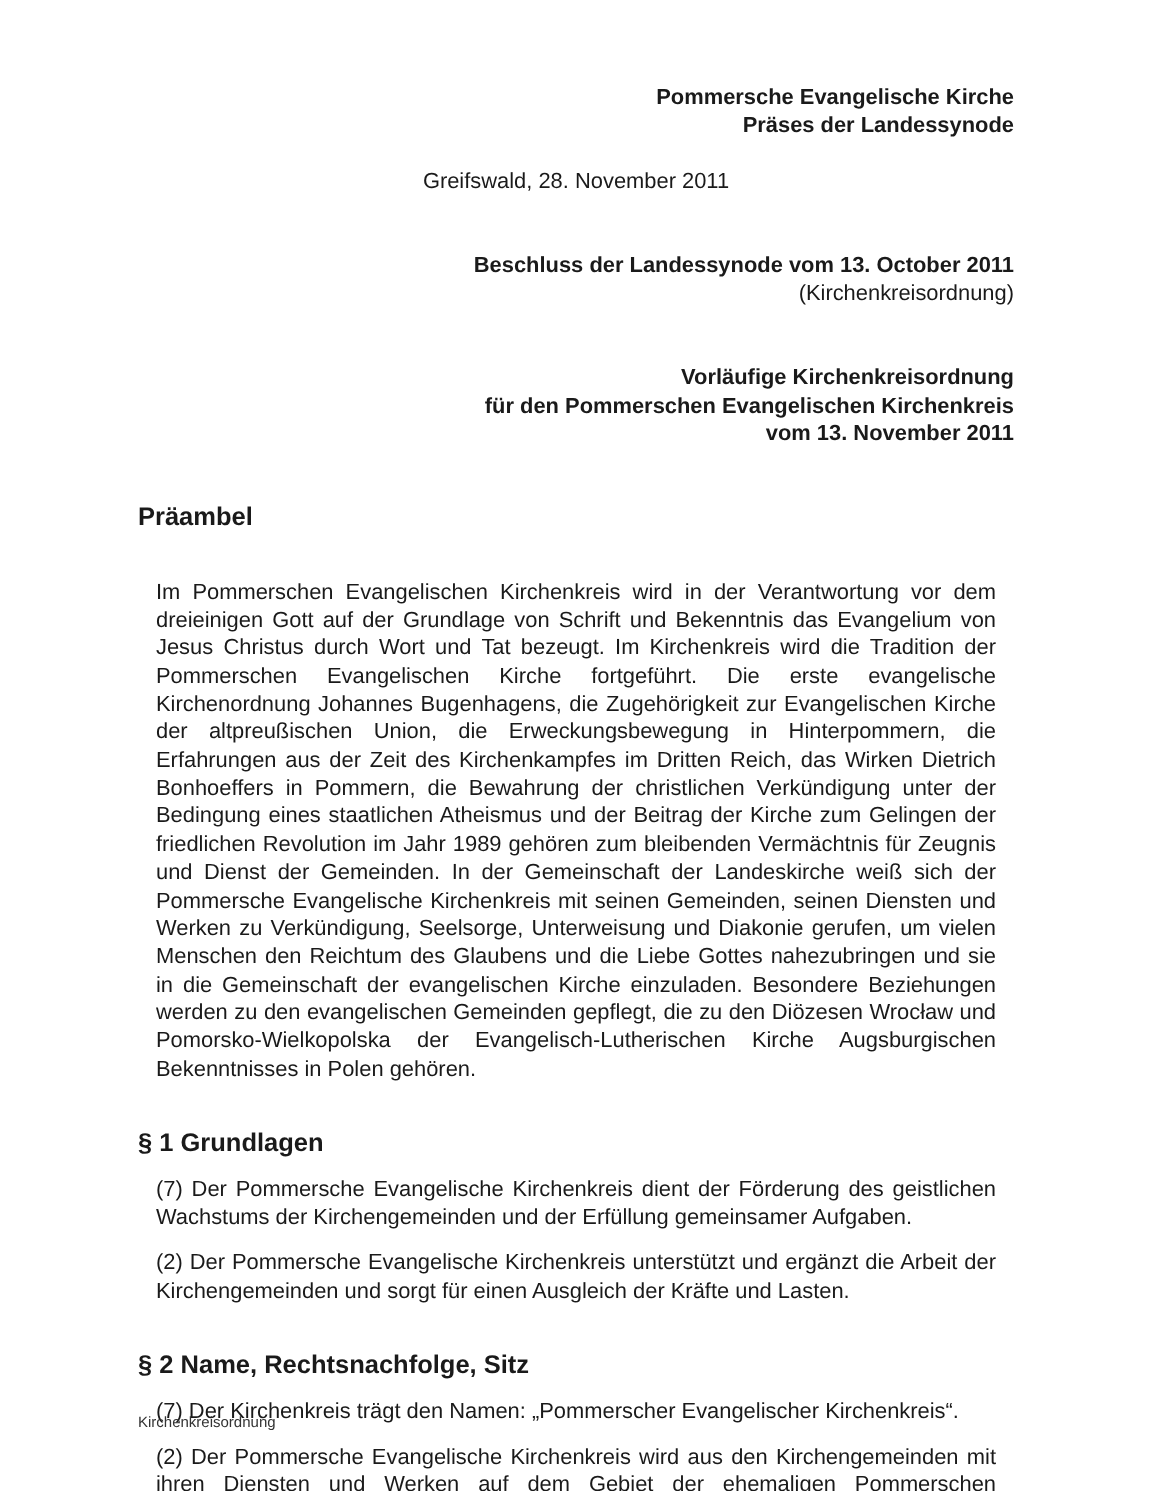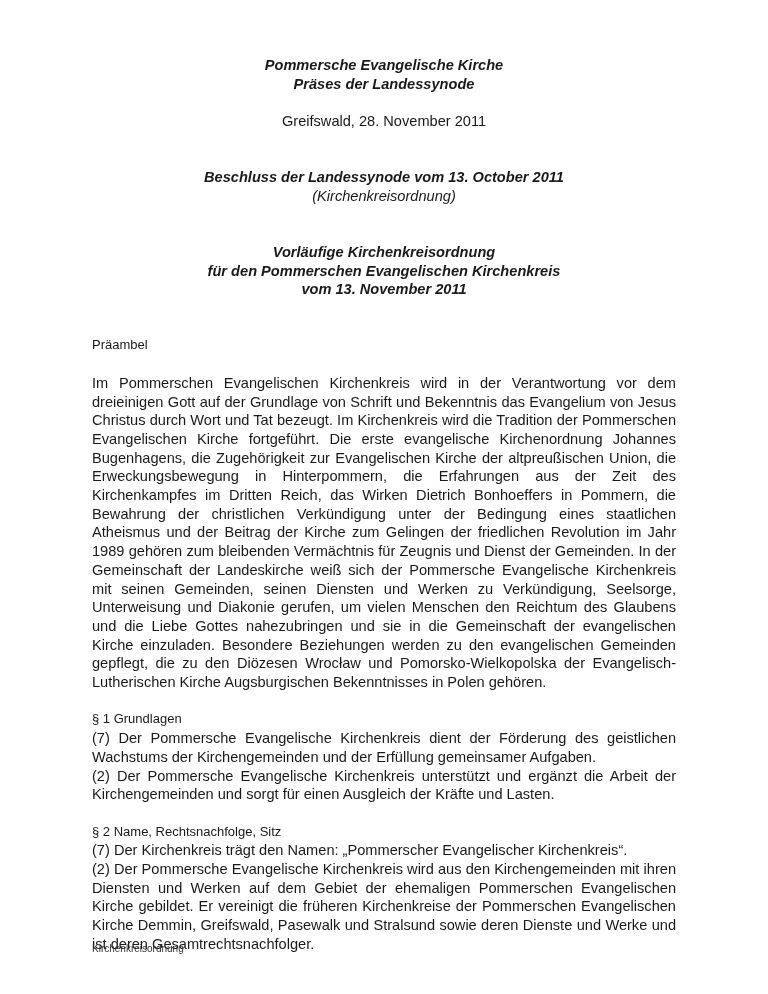--- a/index.html
+++ b/index.html
@@ -1,25 +1,25 @@
 <!DOCTYPE html>
 <html><head>
 <meta charset="utf-8">
 <style>
   html, body { margin: 0; padding: 0; background: #ffffff; }
   body { width: 768px; height: 994px; position: relative; overflow: hidden;
          font-family: "Liberation Sans", sans-serif; color: #1a1a1a; }
   .page { position: absolute; left: 92px; top: 0; width: 584px; }
-  .center { text-align: center; font-style: italic; }
+  .center { text-align: right; }
   .right { text-align: center; }
   .bold { font-weight: bold; }
   .t { font-size: 14.6px; line-height: 18.7px; margin: 0; }
   .gap1 { height: 18.7px; }
-  .sec-head { font-weight: normal; font-size: 13px; line-height: 18.7px; margin: 0; }
-  .para { font-size: 14.6px; line-height: 18.7px; margin: 0; text-align: justify; }
+  .sec-head { font-weight: bold; font-size: 17px; line-height: 18.7px; margin: 0; }
+  .para { font-size: 14.6px; line-height: 18.7px; margin: 12px; text-align: justify; }
   .footer { position: absolute; left: 92px; top: 943px; font-size: 10px; color: #333; }
 </style>
 </head>
 <body>
 
 <div class="page">
   <div style="height:56px"></div>
   <p class="t center bold">Pommersche Evangelische Kirche</p>
   <p class="t center bold">Präses der Landessynode</p>
   <div class="gap1"></div>

